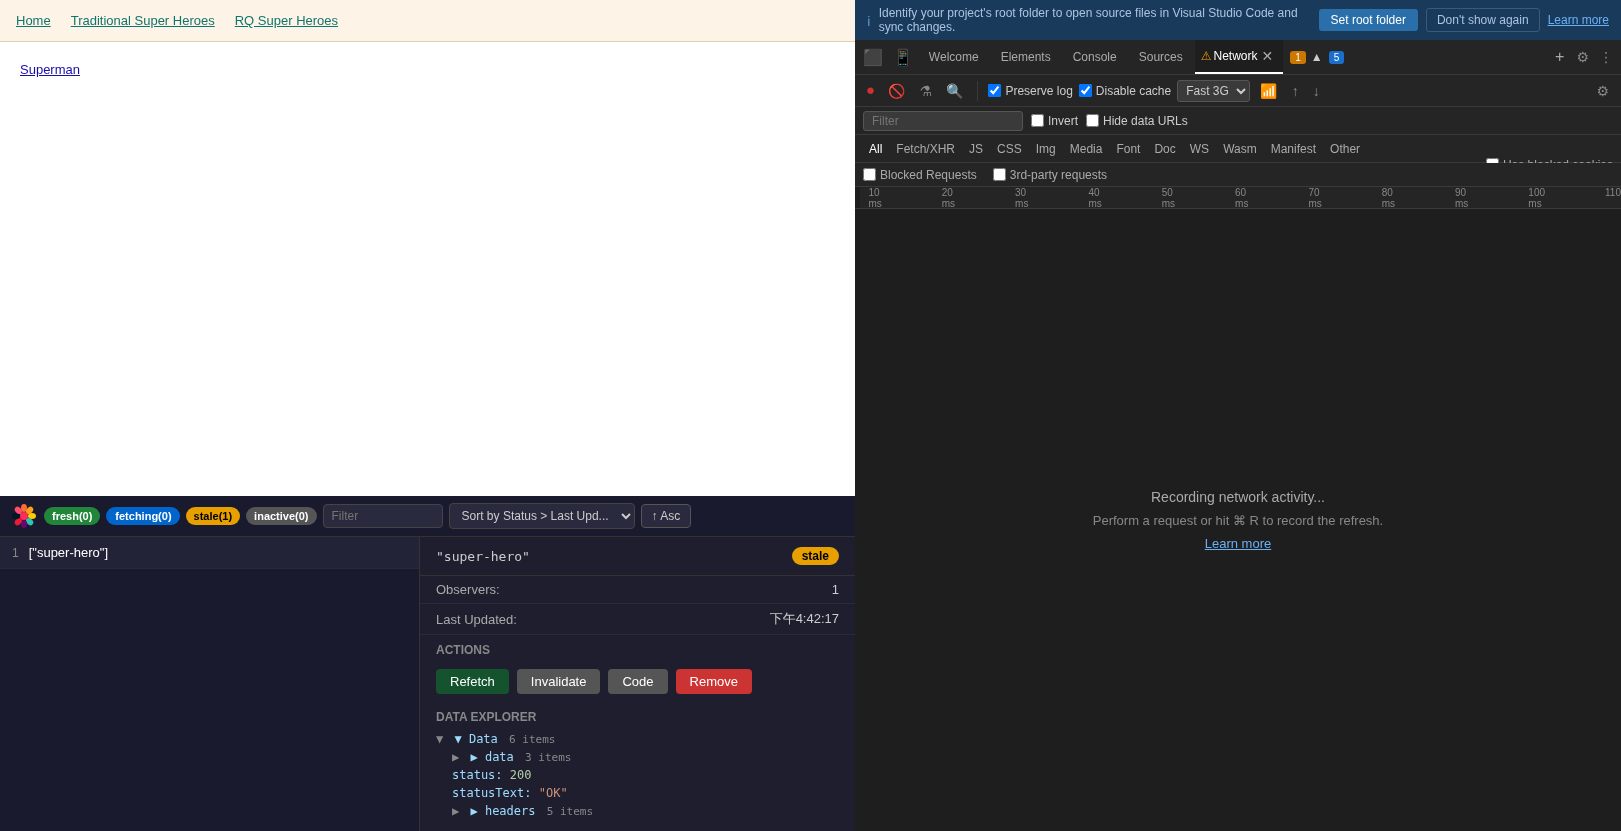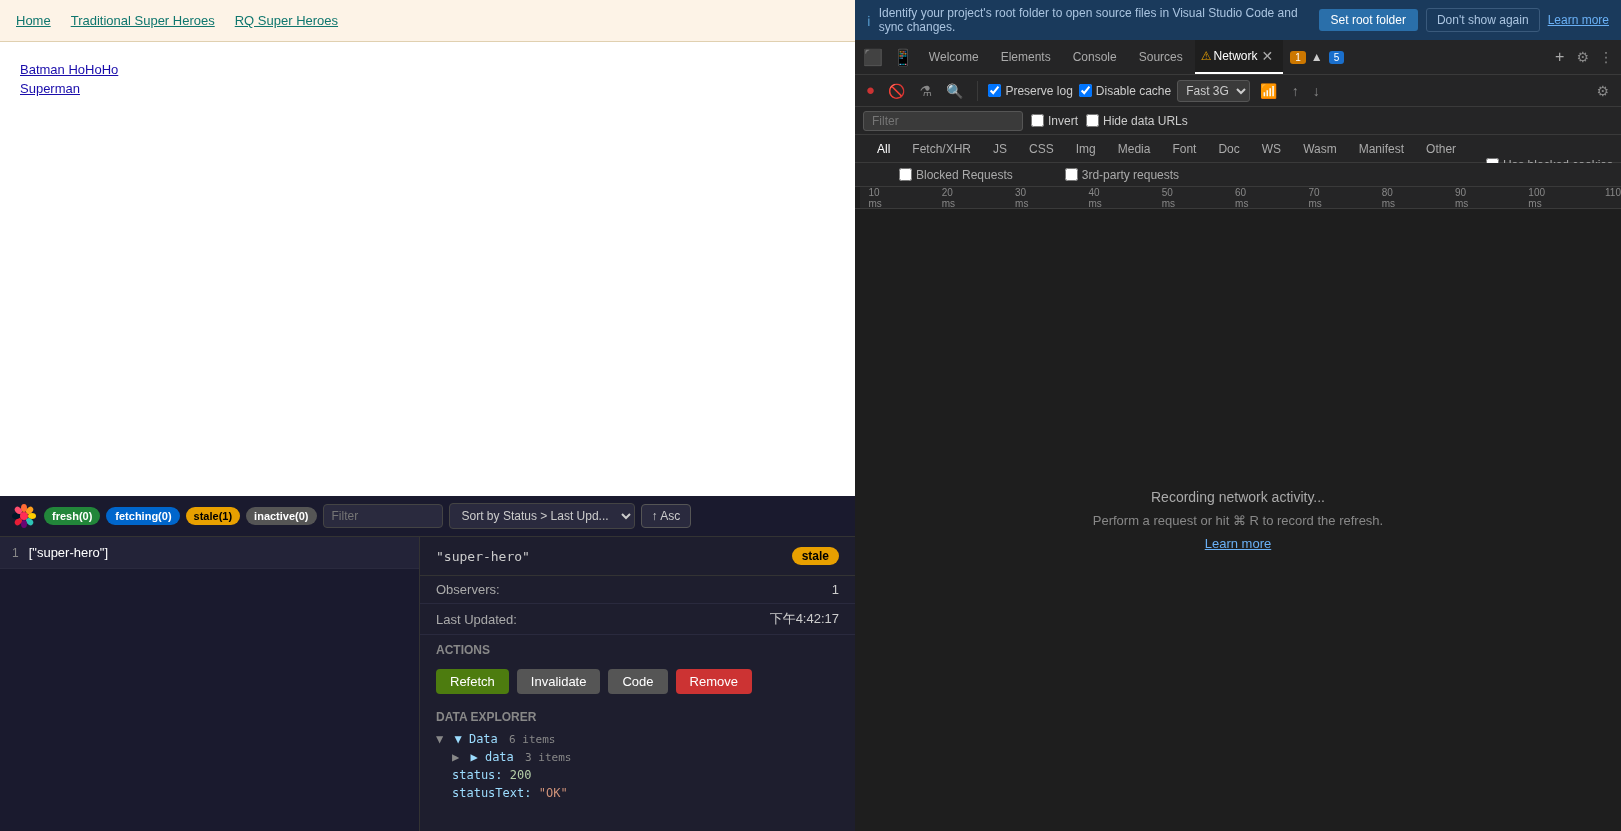--- a/index.html
+++ b/index.html
@@ -206,21 +206,21 @@
       font-weight: bold;
       text-transform: uppercase;
     }
 
     .rq-actions {
       display: flex;
       gap: 8px;
       padding: 8px 16px;
     }
 
-    .btn-refetch { background: #4d7c0f; color: #fff; border: none; padding: 5px 14px; border-radius: 4px; cursor: pointer; font-size: 13px; }
+    .btn-refetch { background: #14532d; color: #fff; border: none; padding: 5px 14px; border-radius: 4px; cursor: pointer; font-size: 13px; }
     .btn-invalidate { background: #555; color: #fff; border: none; padding: 5px 14px; border-radius: 4px; cursor: pointer; font-size: 13px; }
     .btn-reset { background: #555; color: #fff; border: none; padding: 5px 14px; border-radius: 4px; cursor: pointer; font-size: 13px; }
     .btn-remove { background: #cc3333; color: #fff; border: none; padding: 5px 14px; border-radius: 4px; cursor: pointer; font-size: 13px; }
 
     .rq-data-explorer {
       padding: 8px 16px;
     }
 
     .rq-data-title {
       color: #888;
@@ -448,21 +448,20 @@
       flex-wrap: nowrap;
     }
 
     .devtools-type-tab {
       background: transparent;
       border: none;
       color: #aaa;
       cursor: pointer;
       font-size: 12px;
       padding: 2px 6px;
-      margin-left: 8px;
     }
 
     .devtools-type-tab.active { color: #fff; }
 
     .devtools-has-blocked {
       display: flex;
       align-items: center;
       gap: 4px;
       margin-left: auto;
       color: #aaa;
@@ -479,21 +478,20 @@
       gap: 16px;
       height: 24px;
     }
 
     .devtools-blocked-check {
       display: flex;
       align-items: center;
       gap: 4px;
       color: #aaa;
       font-size: 12px;
-      margin-left: 36px;
     }
 
     .devtools-timeline {
       display: flex;
       align-items: center;
       background: #252526;
       padding: 0 0;
       border-bottom: 1px solid #3a3a3a;
       height: 22px;
       overflow: hidden;
@@ -546,21 +544,20 @@
 <div class="page-area">
 
   <div class="nav-bar">
     <a class="nav-link">Home</a>
     <a class="nav-link">Traditional Super Heroes</a>
     <a class="nav-link">RQ Super Heroes</a>
   </div>
 
   <div class="page-content">
     <div>
-      <a class="hero-link">Batman HoHoHo</a>
       <a class="hero-link">Superman</a>
     </div>
   </div>
 
   <div class="rq-panel">
 
     <div class="rq-toolbar">
 
       <div style="width:28px;height:28px;display:flex;align-items:center;justify-content:center;">
         <svg width="26" height="26" viewBox="0 0 26 26">
@@ -637,20 +634,25 @@
               <span class="tree-count">3 items</span>
             </div>
             <div class="tree-line" style="padding-left:16px;">
               <span class="tree-key">status:</span>
               <span class="tree-num"> 200</span>
             </div>
             <div class="tree-line" style="padding-left:16px;">
               <span class="tree-key">statusText:</span>
               <span class="tree-str"> "OK"</span>
             </div>
+            <div class="tree-line" style="padding-left:16px;">
+              <span class="tree-arrow">▶</span>
+              <span class="tree-key">▶ headers</span>
+              <span class="tree-count">5 items</span>
+            </div>
           </div>
         </div>
       </div>
     </div>
   </div>
 </div>
 
 <div class="devtools-panel">
 
   <div class="devtools-info-bar">

